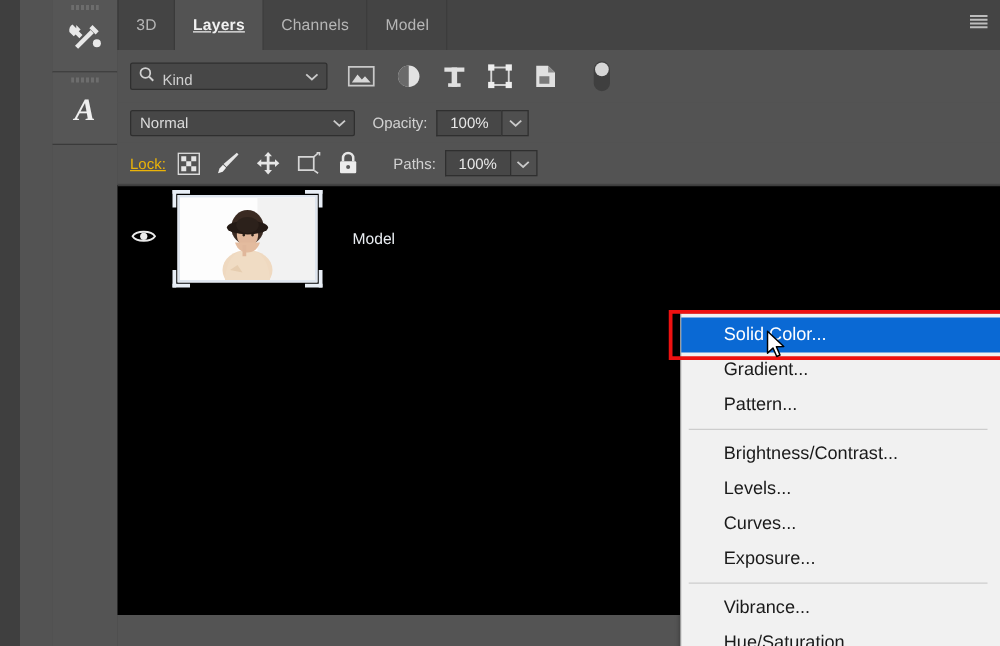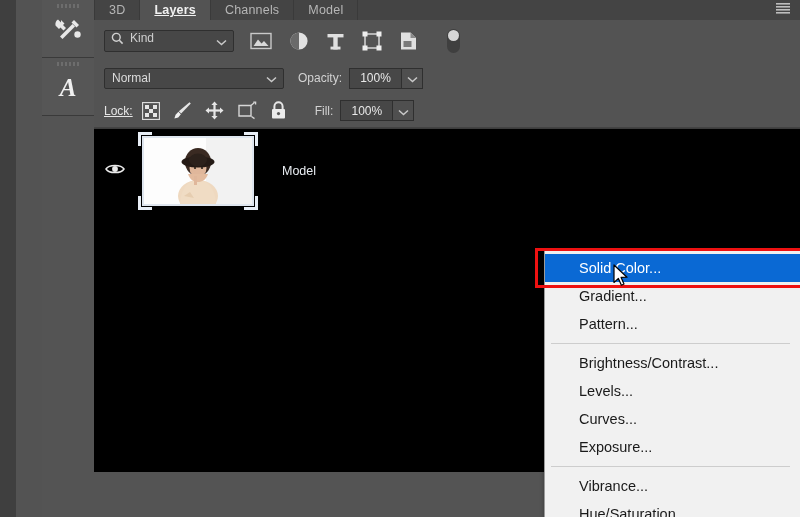--- a/index.html
+++ b/index.html
@@ -58,21 +58,21 @@
   
   .panel {
     position: absolute; left: 94px; top: 0;
     width: 706px; height: 517px;
     background: #545454;
   }
 
   
   .tabbar {
     position: relative;
-    height: 20px;
+    height: 40px;
     background: #444444;
     display: flex; align-items: stretch;
   }
   .tab {
     display: flex; align-items: center;
     padding: 0 14px;
     font-size: 12.5px;
     color: #b6b6b6;
     background: #444444;
     border-right: 1px solid #3a3a3a;
@@ -95,25 +95,25 @@
   
   .filter-row {
     height: 42px;
     background: #535353;
     display: flex; align-items: center;
     padding: 0 8px 0 10px;
     gap: 0;
   }
   .kind-select {
     position: relative;
-    width: 130px; height: 22px;
+    width: 158px; height: 22px;
     background: #474747;
     border: 1px solid #2f2f2f;
     border-radius: 2px;
-    display: flex; align-items: flex-start;
+    display: flex; align-items: flex-end;
     padding-left: 6px;
     gap: 6px;
   }
   .kind-label { font-size: 12px; color: #cfcfcf; }
   .kind-chev {
     position: absolute; right: 6px; top: 50%;
     transform: translateY(-50%);
   }
   .filter-icons {
     display: flex; align-items: center;
@@ -172,21 +172,21 @@
   }
 
   
   .lock-row {
     height: 34px;
     background: #535353;
     display: flex; align-items: center;
     padding: 0 10px;
     border-bottom: 1px solid #434343;
   }
-  .lock-label { font-size: 12px; color: #e5e5e5; margin-right: 9px; text-decoration: underline; }
+  .lock-label { font-size: 12px; color: #eab308; margin-right: 9px; text-decoration: underline; }
   .lock-icons { display: flex; align-items: center; gap: 13px; }
   .fill-label { font-size: 12px; color: #d2d2d2; margin-left: 28px; margin-right: 7px; }
 
   
   .layer-list {
     position: relative;
     height: 344px;
     background: #000000;
     border-top: 1px solid #3d3d3d;
   }
@@ -467,21 +467,21 @@
           </svg>
         </span>
         <span class="fi">
           <svg width="17" height="19" viewBox="0 0 17 19">
             <path d="M4.4 8 V5.4 A4.1 4.1 0 0 1 12.6 5.4 V8" fill="none" stroke="#e6e6e6" stroke-width="2"></path>
             <rect x="2" y="8" width="13" height="9.6" rx="1" fill="#ececec"></rect>
             <circle cx="8.5" cy="12.6" r="1.6" fill="#5a5a5a"></circle>
           </svg>
         </span>
       </div>
-      <span class="fill-label">Fill:</span>
+      <span class="fill-label">Paths:</span>
       <div class="num-field">100%</div>
       <div class="num-chev">
         <span>
           <svg width="11" height="7" viewBox="0 0 11 7">
             <polyline points="1,1.5 5.5,5.5 10,1.5" fill="none" stroke="#c9c9c9" stroke-width="1.5"></polyline>
           </svg>
         </span>
       </div>
     </div>
 

